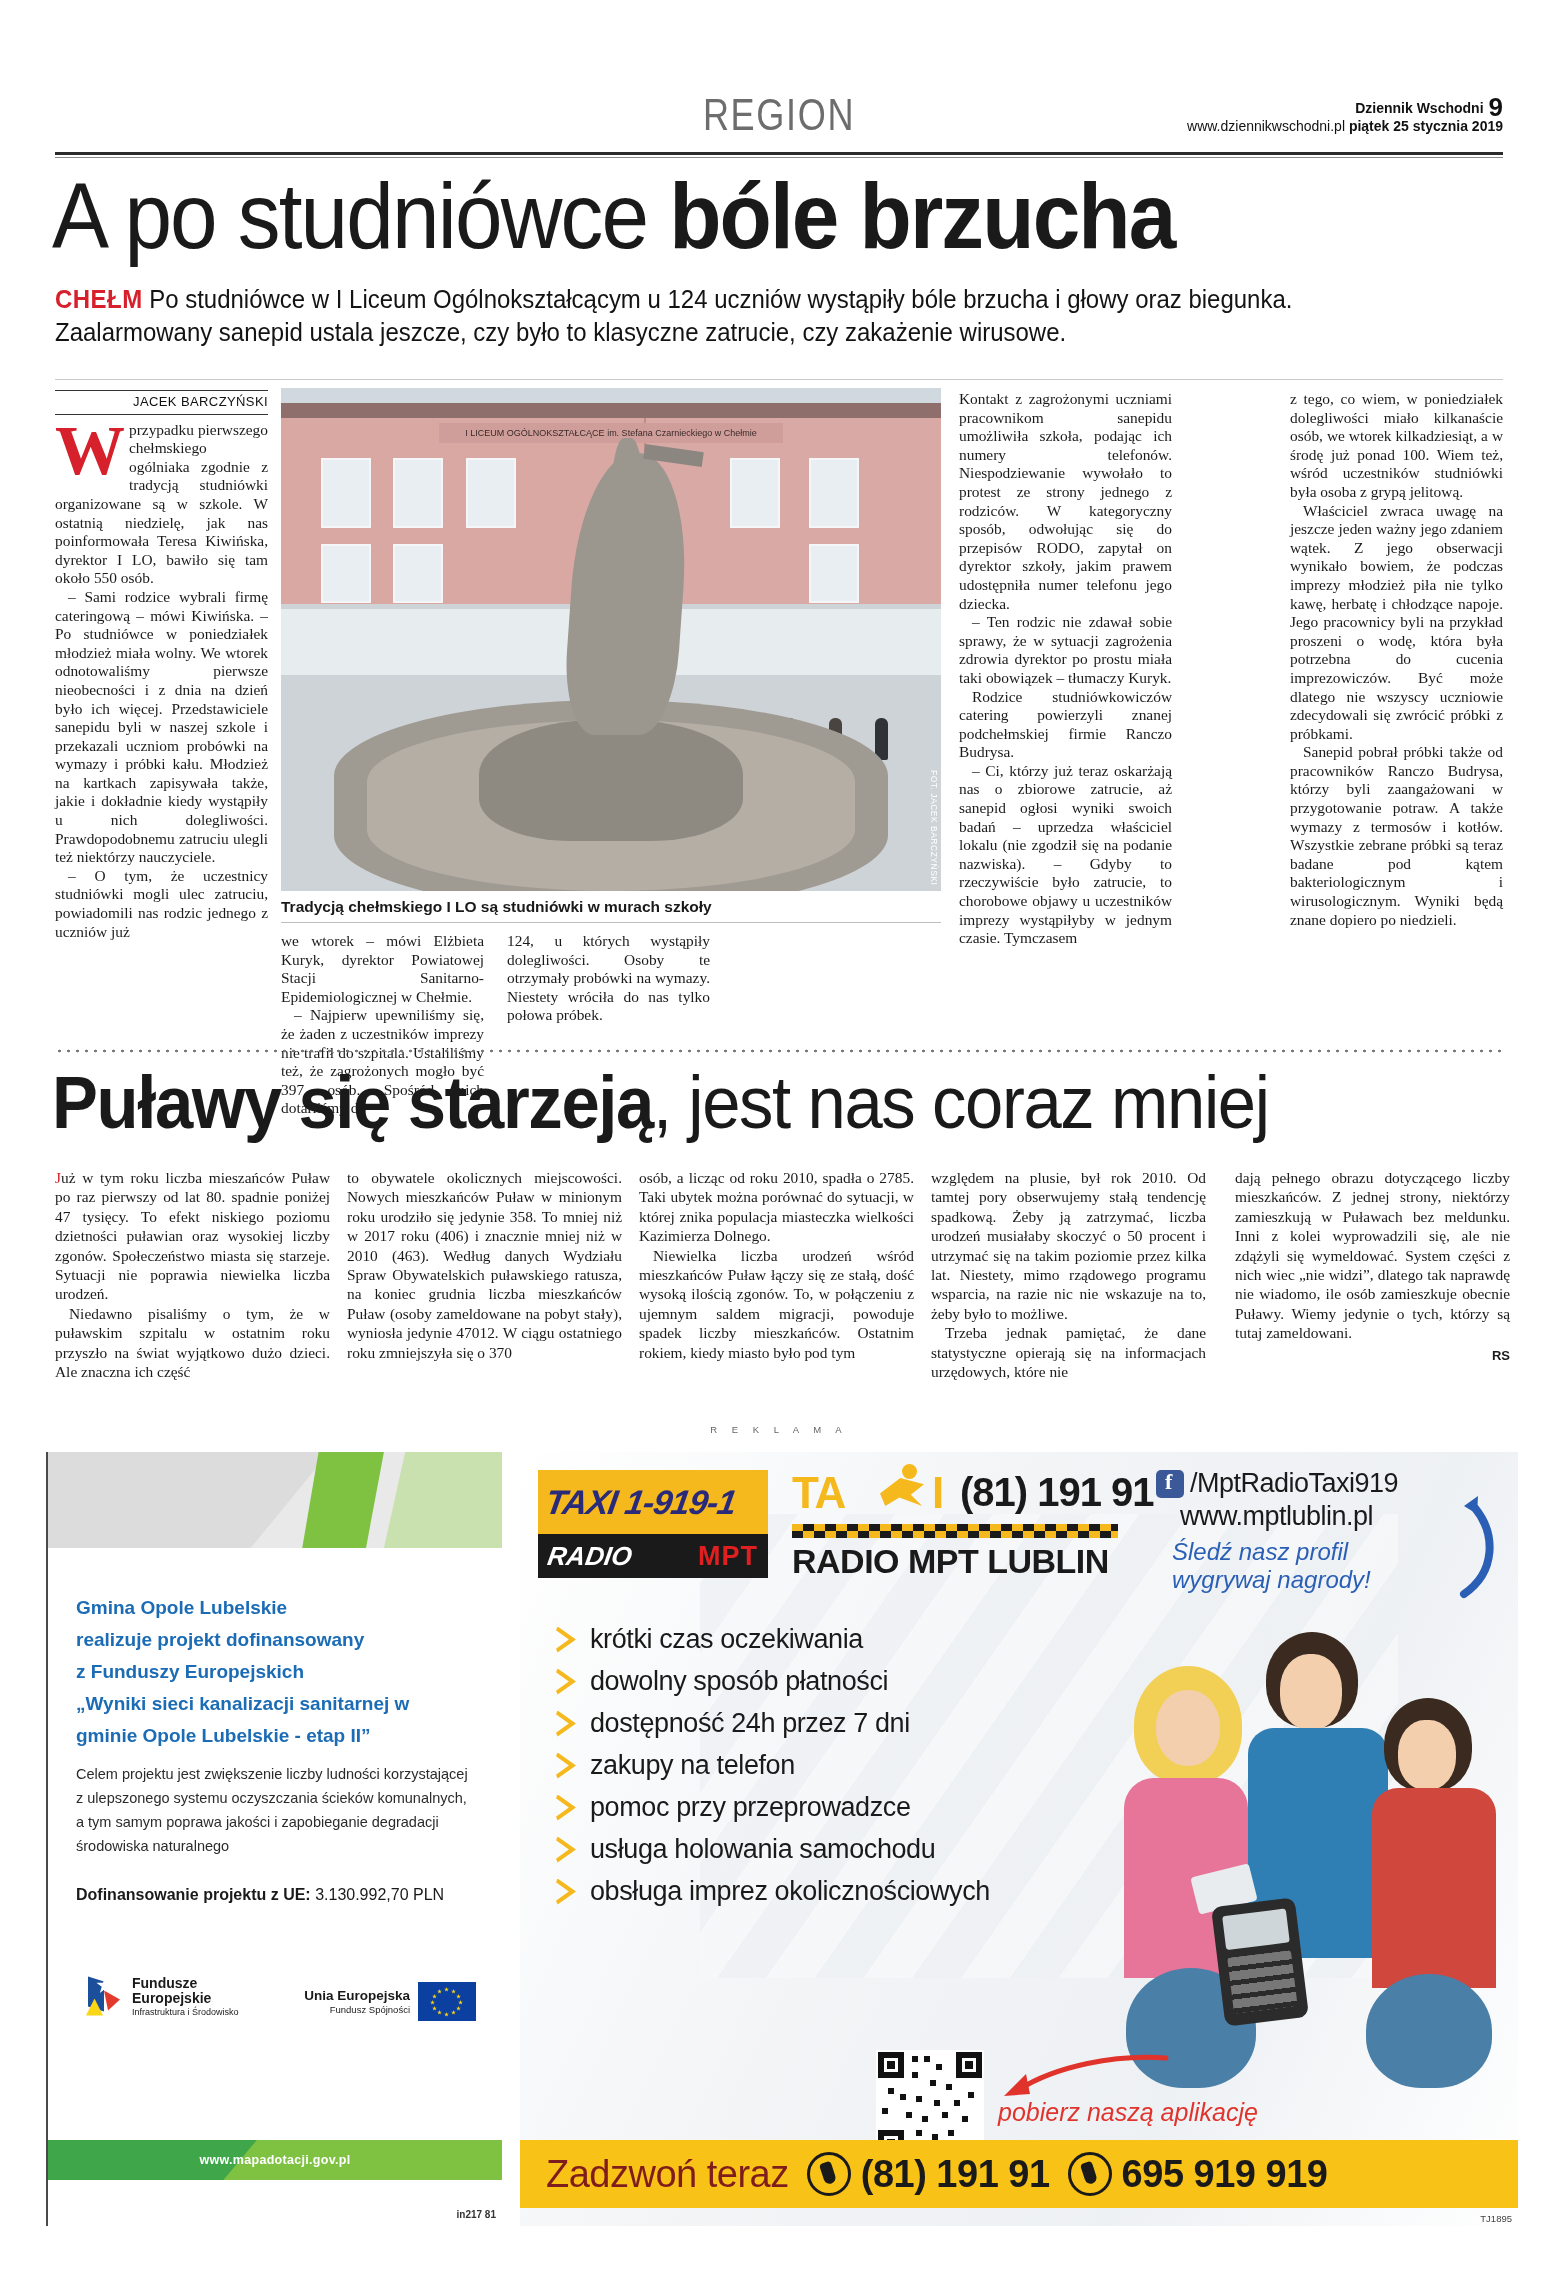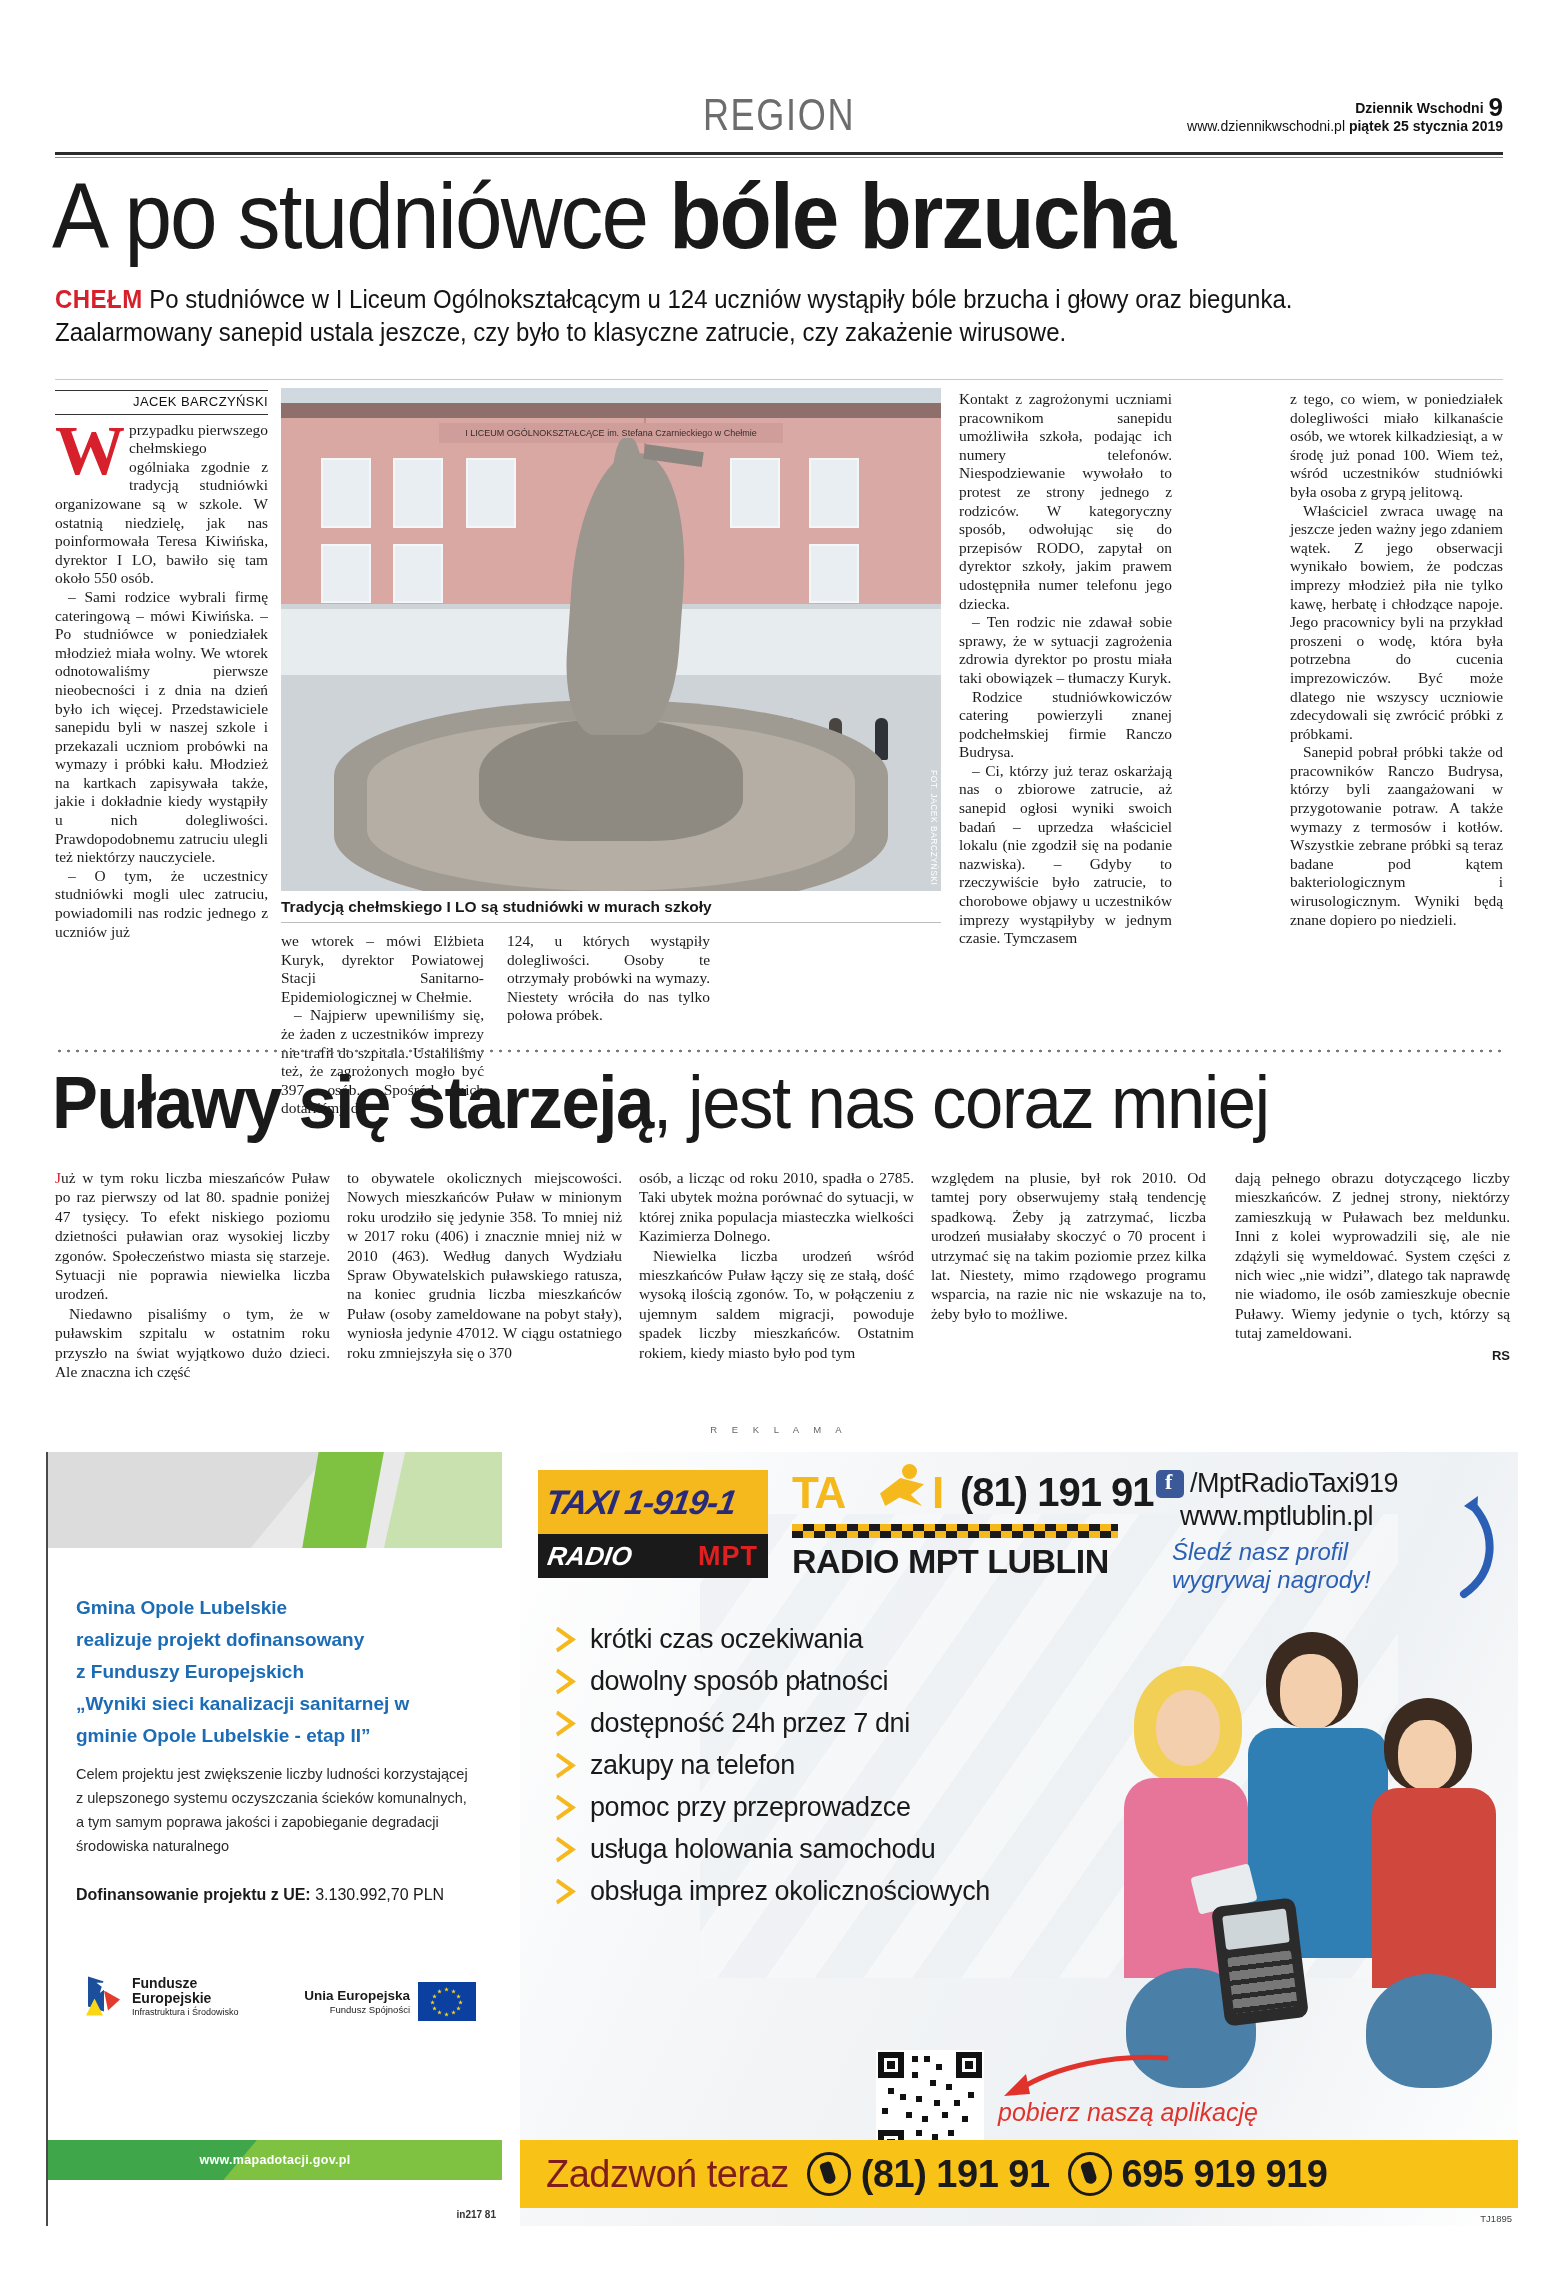--- a/index.html
+++ b/index.html
@@ -392,21 +392,22 @@
       <p>Niedawno pisaliśmy o tym, że w puławskim szpitalu w ostatnim roku przyszło na świat wyjątkowo dużo dzieci. Ale znaczna ich część</p>
     </div>
     <div class="a2col a2c2">
       <p class="noind">to obywatele okolicznych miejscowości. Nowych mieszkańców Puław w minionym roku urodziło się jedynie 358. To mniej niż w 2017 roku (406) i znacznie mniej niż w 2010 (463). Według danych Wydziału Spraw Obywatelskich puławskiego ratusza, na koniec grudnia liczba mieszkańców Puław (osoby zameldowane na pobyt stały), wyniosła jedynie 47012. W ciągu ostatniego roku zmniejszyła się o 370</p>
     </div>
     <div class="a2col a2c3">
       <p class="noind">osób, a licząc od roku 2010, spadła o 2785. Taki ubytek można porównać do sytuacji, w której znika populacja miasteczka wielkości Kazimierza Dolnego.</p>
       <p>Niewielka liczba urodzeń wśród mieszkańców Puław łączy się ze stałą, dość wysoką ilością zgonów. To, w połączeniu z ujemnym saldem migracji, powoduje spadek liczby mieszkańców. Ostatnim rokiem, kiedy miasto było pod tym</p>
     </div>
     <div class="a2col a2c4">
-      <p class="noind">względem na plusie, był rok 2010. Od tamtej pory obserwujemy stałą tendencję spadkową. Żeby ją zatrzymać, liczba urodzeń musiałaby skoczyć o 70 procent i utrzymać się na takim poziomie przez kilka lat. Niestety, mimo rządowego programu wsparcia, na razie nic nie wskazuje na to, żeby było to możliwe.</p>
+      <p class="noind">względem na plusie, był rok 2010. Od tamtej pory obserwujemy stałą tendencję spadkową. Żeby ją zatrzymać, liczba urodzeń musiałaby skoczyć o 50 procent i utrzymać się na takim poziomie przez kilka lat. Niestety, mimo rządowego programu wsparcia, na razie nic nie wskazuje na to, żeby było to możliwe.</p>
+      <p>Trzeba jednak pamiętać, że dane statystyczne opierają się na informacjach urzędowych, które nie</p>
     </div>
     <div class="a2col a2c5">
       <p class="noind">dają pełnego obrazu dotyczącego liczby mieszkańców. Z jednej strony, niektórzy zamieszkują w Puławach bez meldunku. Inni z kolei wyprowadzili się, ale nie zdążyli się wymeldować. System części z nich wiec „nie widzi”, dlatego tak naprawdę nie wiadomo, ile osób zamieszkuje obecnie Puławy. Wiemy jedynie o tych, którzy są tutaj zameldowani.</p>
       <div class="sig">RS</div>
     </div>
   </div>
 
   <div class="rek-rule-top"></div>
   <div class="rek"><span>R E K L A M A</span></div>
 

